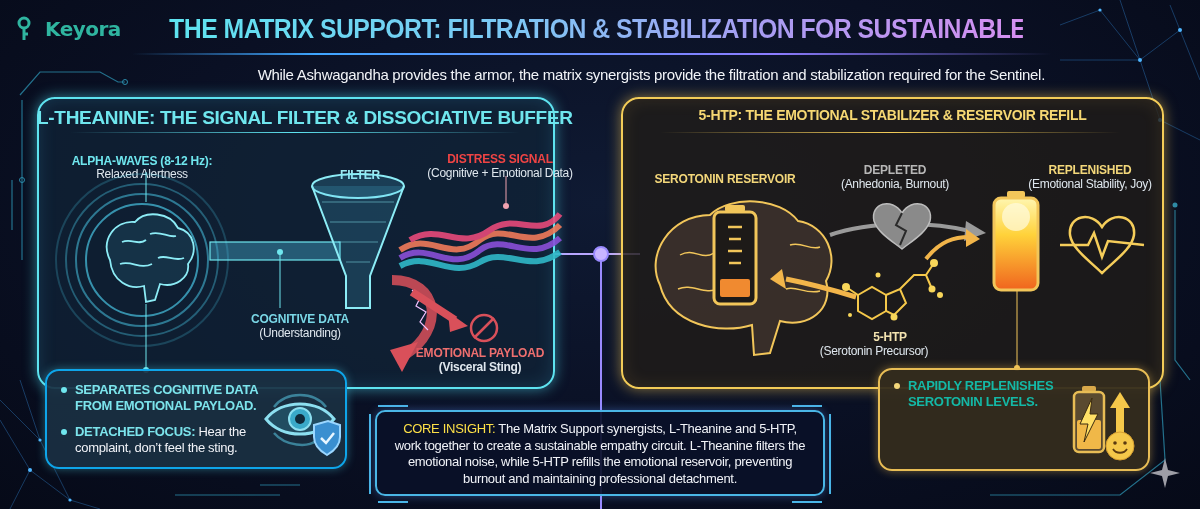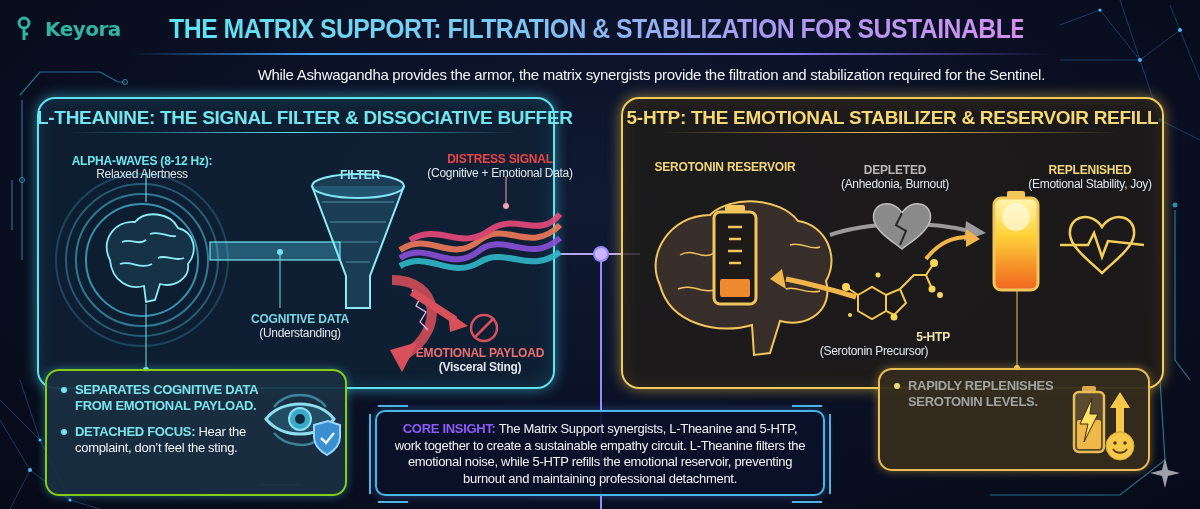--- a/index.html
+++ b/index.html
@@ -27,40 +27,40 @@
   .subtitle { left: 145px; top: 66px; width: 900px; text-align: right; font-size: 15px; color: #f2f4f8; white-space: nowrap; letter-spacing: -0.3px; }
 
   
   .panel-left { left: 37px; top: 97px; width: 518px; height: 292px; border: 2.5px solid #5ee3f0; border-radius: 18px;
     background: rgba(16, 36, 56, 0.72);
     box-shadow: 0 0 14px rgba(80,220,240,0.55), inset 0 0 18px rgba(60,180,220,0.18); }
   .panel-right { left: 621px; top: 97px; width: 543px; height: 292px; border: 2.5px solid #f3cc58; border-radius: 18px;
     background: rgba(32, 28, 24, 0.82);
     box-shadow: 0 0 14px rgba(245,200,80,0.55), inset 0 0 18px rgba(240,190,80,0.12); }
   .panel-title-l { left: 37px; top: 107px; width: 518px; text-align: center; font-size: 19px; color: #6fe6ee; font-weight: 700; letter-spacing: -0.3px; white-space: nowrap; }
-  .panel-title-r { left: 621px; top: 107px; width: 543px; text-align: center; font-size: 19px; color: #f6d873; font-weight: 700; letter-spacing: -0.3px; white-space: nowrap; }
+  .panel-title-r { left: 621px; top: 107px; width: 543px; text-align: center; font-size: 14px; color: #f6d873; font-weight: 700; letter-spacing: -0.3px; white-space: nowrap; }
   .pt-line-l { left: 70px; top: 132px; width: 450px; height: 1px; background: linear-gradient(90deg, rgba(94,227,240,0), #5ee3f0, rgba(94,227,240,0)); }
   .pt-line-r { left: 660px; top: 132px; width: 460px; height: 1px; background: linear-gradient(90deg, rgba(243,204,88,0), #f3cc58, rgba(243,204,88,0)); }
 
   .lbl { font-size: 12px; font-weight: 700; text-align: center; white-space: nowrap; letter-spacing: -0.2px; }
   .sub { font-size: 12px; color: #dfe7ee; text-align: center; white-space: nowrap; letter-spacing: -0.3px; }
 
   
-  .box-left { left: 45px; top: 369px; width: 302px; height: 127px; border: 2px solid #84cc16; border-radius: 14px;
+  .box-left { left: 45px; top: 369px; width: 302px; height: 100px; border: 2px solid #0ea5e9; border-radius: 14px;
     background: rgba(26, 48, 66, 0.92); box-shadow: 0 0 10px rgba(80,220,240,0.4); }
   .box-right { left: 878px; top: 368px; width: 272px; height: 103px; border: 2px solid #e8bd55; border-radius: 14px;
     background: rgba(52, 44, 30, 0.95); box-shadow: 0 0 10px rgba(240,190,80,0.45); }
   .bullet { display: flex; gap: 8px; align-items: flex-start; }
   .dot { width: 6px; height: 6px; border-radius: 50%; margin-top: 5px; flex: none; }
   .btxt { font-size: 13px; line-height: 16px; letter-spacing: -0.3px; }
 
   .core { left: 375px; top: 410px; width: 450px; height: 86px; border: 2px solid #4ab6e6; border-radius: 10px;
     background: rgba(10, 16, 40, 0.92); box-shadow: 0 0 10px rgba(90,150,255,0.4); }
   .core-text { padding: 9px 14px; font-size: 13px; line-height: 16.5px; text-align: center; color: #f1f3f8; letter-spacing: -0.3px; }
-  .core-lead { color: #8b5cf6; font-weight: 700; margin-top: 48px; }
+  .core-lead { color: #fde047; font-weight: 400; margin-top: 48px; }
 
   svg { overflow: visible; }
 </style>
 </head>
 <body>
 
 <svg class="abs" style="left:0;top:0" width="1200" height="509">
   <g stroke="#2a6fb0" stroke-width="0.8" opacity="0.6" fill="none">
     <path d="M1100 10 L1140 60 L1180 30 L1200 80 M1140 60 L1160 120 L1200 140 M1120 0 L1140 60 M1180 30 L1170 5"></path>
     <path d="M1060 25 L1100 10 M1060 60 L1140 60"></path>
@@ -189,26 +189,26 @@
     <path d="M12 48 C24 62 46 62 54 56" fill="none" stroke="#4aa7c0" stroke-width="2.5" opacity="0.7"></path>
     <path d="M52 40 L66 36 L78 40 L78 52 C78 60 72 66 65 70 C58 66 52 60 52 52 Z" fill="#3a8fd0" stroke="#9ad6ff" stroke-width="2"></path>
     <path d="M59 53 L64 58 L72 48" fill="none" stroke="#e8f6ff" stroke-width="2.5"></path>
   </svg>
 </div>
 
 <div class="abs panel-right"></div>
 <div class="abs panel-title-r">5-HTP: THE EMOTIONAL STABILIZER &amp; RESERVOIR REFILL</div>
 <div class="abs pt-line-r"></div>
 
-<div class="abs lbl" style="left:650px;top:160px;width:150px;color:#f3d77a;">SEROTONIN RESERVOIR</div>
+<div class="abs lbl" style="left:650px;top:172px;width:150px;color:#f3d77a;">SEROTONIN RESERVOIR</div>
 <div class="abs lbl" style="left:835px;top:163px;width:120px;color:#b7b7b7;">DEPLETED</div>
 <div class="abs sub" style="left:835px;top:177px;width:120px;">(Anhedonia, Burnout)</div>
 <div class="abs lbl" style="left:1020px;top:163px;width:140px;color:#f3d77a;">REPLENISHED</div>
 <div class="abs sub" style="left:1010px;top:177px;width:160px;">(Emotional Stability, Joy)</div>
-<div class="abs lbl" style="left:830px;top:330px;width:120px;color:#f3e3b0;text-align:right;">5-HTP</div>
+<div class="abs lbl" style="left:830px;top:330px;width:120px;color:#f3e3b0;">5-HTP</div>
 <div class="abs sub" style="left:804px;top:344px;width:140px;">(Serotonin Precursor)</div>
 
 <svg class="abs" style="left:630px;top:185px" width="520" height="190">
 
   <g fill="rgba(90,70,60,0.45)" stroke="#f2c65a" stroke-width="2">
     <path d="M30 100 C15 70 40 30 80 30 C100 10 150 12 168 36 C196 40 210 72 196 96 C204 124 178 144 150 136 L140 168 L124 170 L122 140 C90 150 40 140 30 100 Z"></path>
     <path d="M50 70 C64 62 72 76 84 68 M160 60 C172 56 180 66 190 62 M48 104 C62 98 74 110 88 104 M156 104 C166 100 176 110 190 106" fill="none" stroke-width="1.4"></path>
   </g>
 
   <g>
@@ -270,21 +270,21 @@
   <g fill="none" stroke="#f5cd5a" stroke-width="2.5">
     <path d="M472 42 C462 26 438 30 440 50 C442 64 460 76 472 88 C484 76 502 64 504 50 C506 30 482 26 472 42 Z"></path>
     <path d="M430 60 L458 60 L464 48 L472 72 L478 56 L514 60"></path>
   </g>
 </svg>
 
 <div class="abs box-right">
   <div style="position:absolute;left:14px;top:8px;width:170px;">
     <div class="bullet">
       <span class="dot" style="background:#f3d77a"></span>
-      <span class="btxt" style="color:#a3a3a3;font-weight:700;">RAPIDLY REPLENISHES SEROTONIN LEVELS.</span>
+      <span class="btxt" style="color:#14b8a6;font-weight:700;">RAPIDLY REPLENISHES SEROTONIN LEVELS.</span>
     </div>
   </div>
   <svg style="position:absolute;left:188px;top:14px" width="76" height="80">
     <rect x="14" y="2" width="14" height="6" rx="2" fill="#d8a84a"></rect>
     <rect x="6" y="8" width="30" height="60" rx="5" fill="#5a4a30" stroke="#e8bd55" stroke-width="2.5"></rect>
     <rect x="9" y="36" width="24" height="29" rx="2" fill="#f0b848"></rect>
     <polygon points="24,14 12,40 20,40 16,58 30,30 22,30" fill="#ffe066" stroke="#3a2a10" stroke-width="1"></polygon>
     <polygon points="52,8 42,24 48,24 48,50 56,50 56,24 62,24" fill="#f5c84a"></polygon>
     <circle cx="52" cy="62" r="14" fill="#f5c84a" stroke="#d8a030" stroke-width="1"></circle>
     <circle cx="47" cy="59" r="1.8" fill="#5a3a10"></circle>

